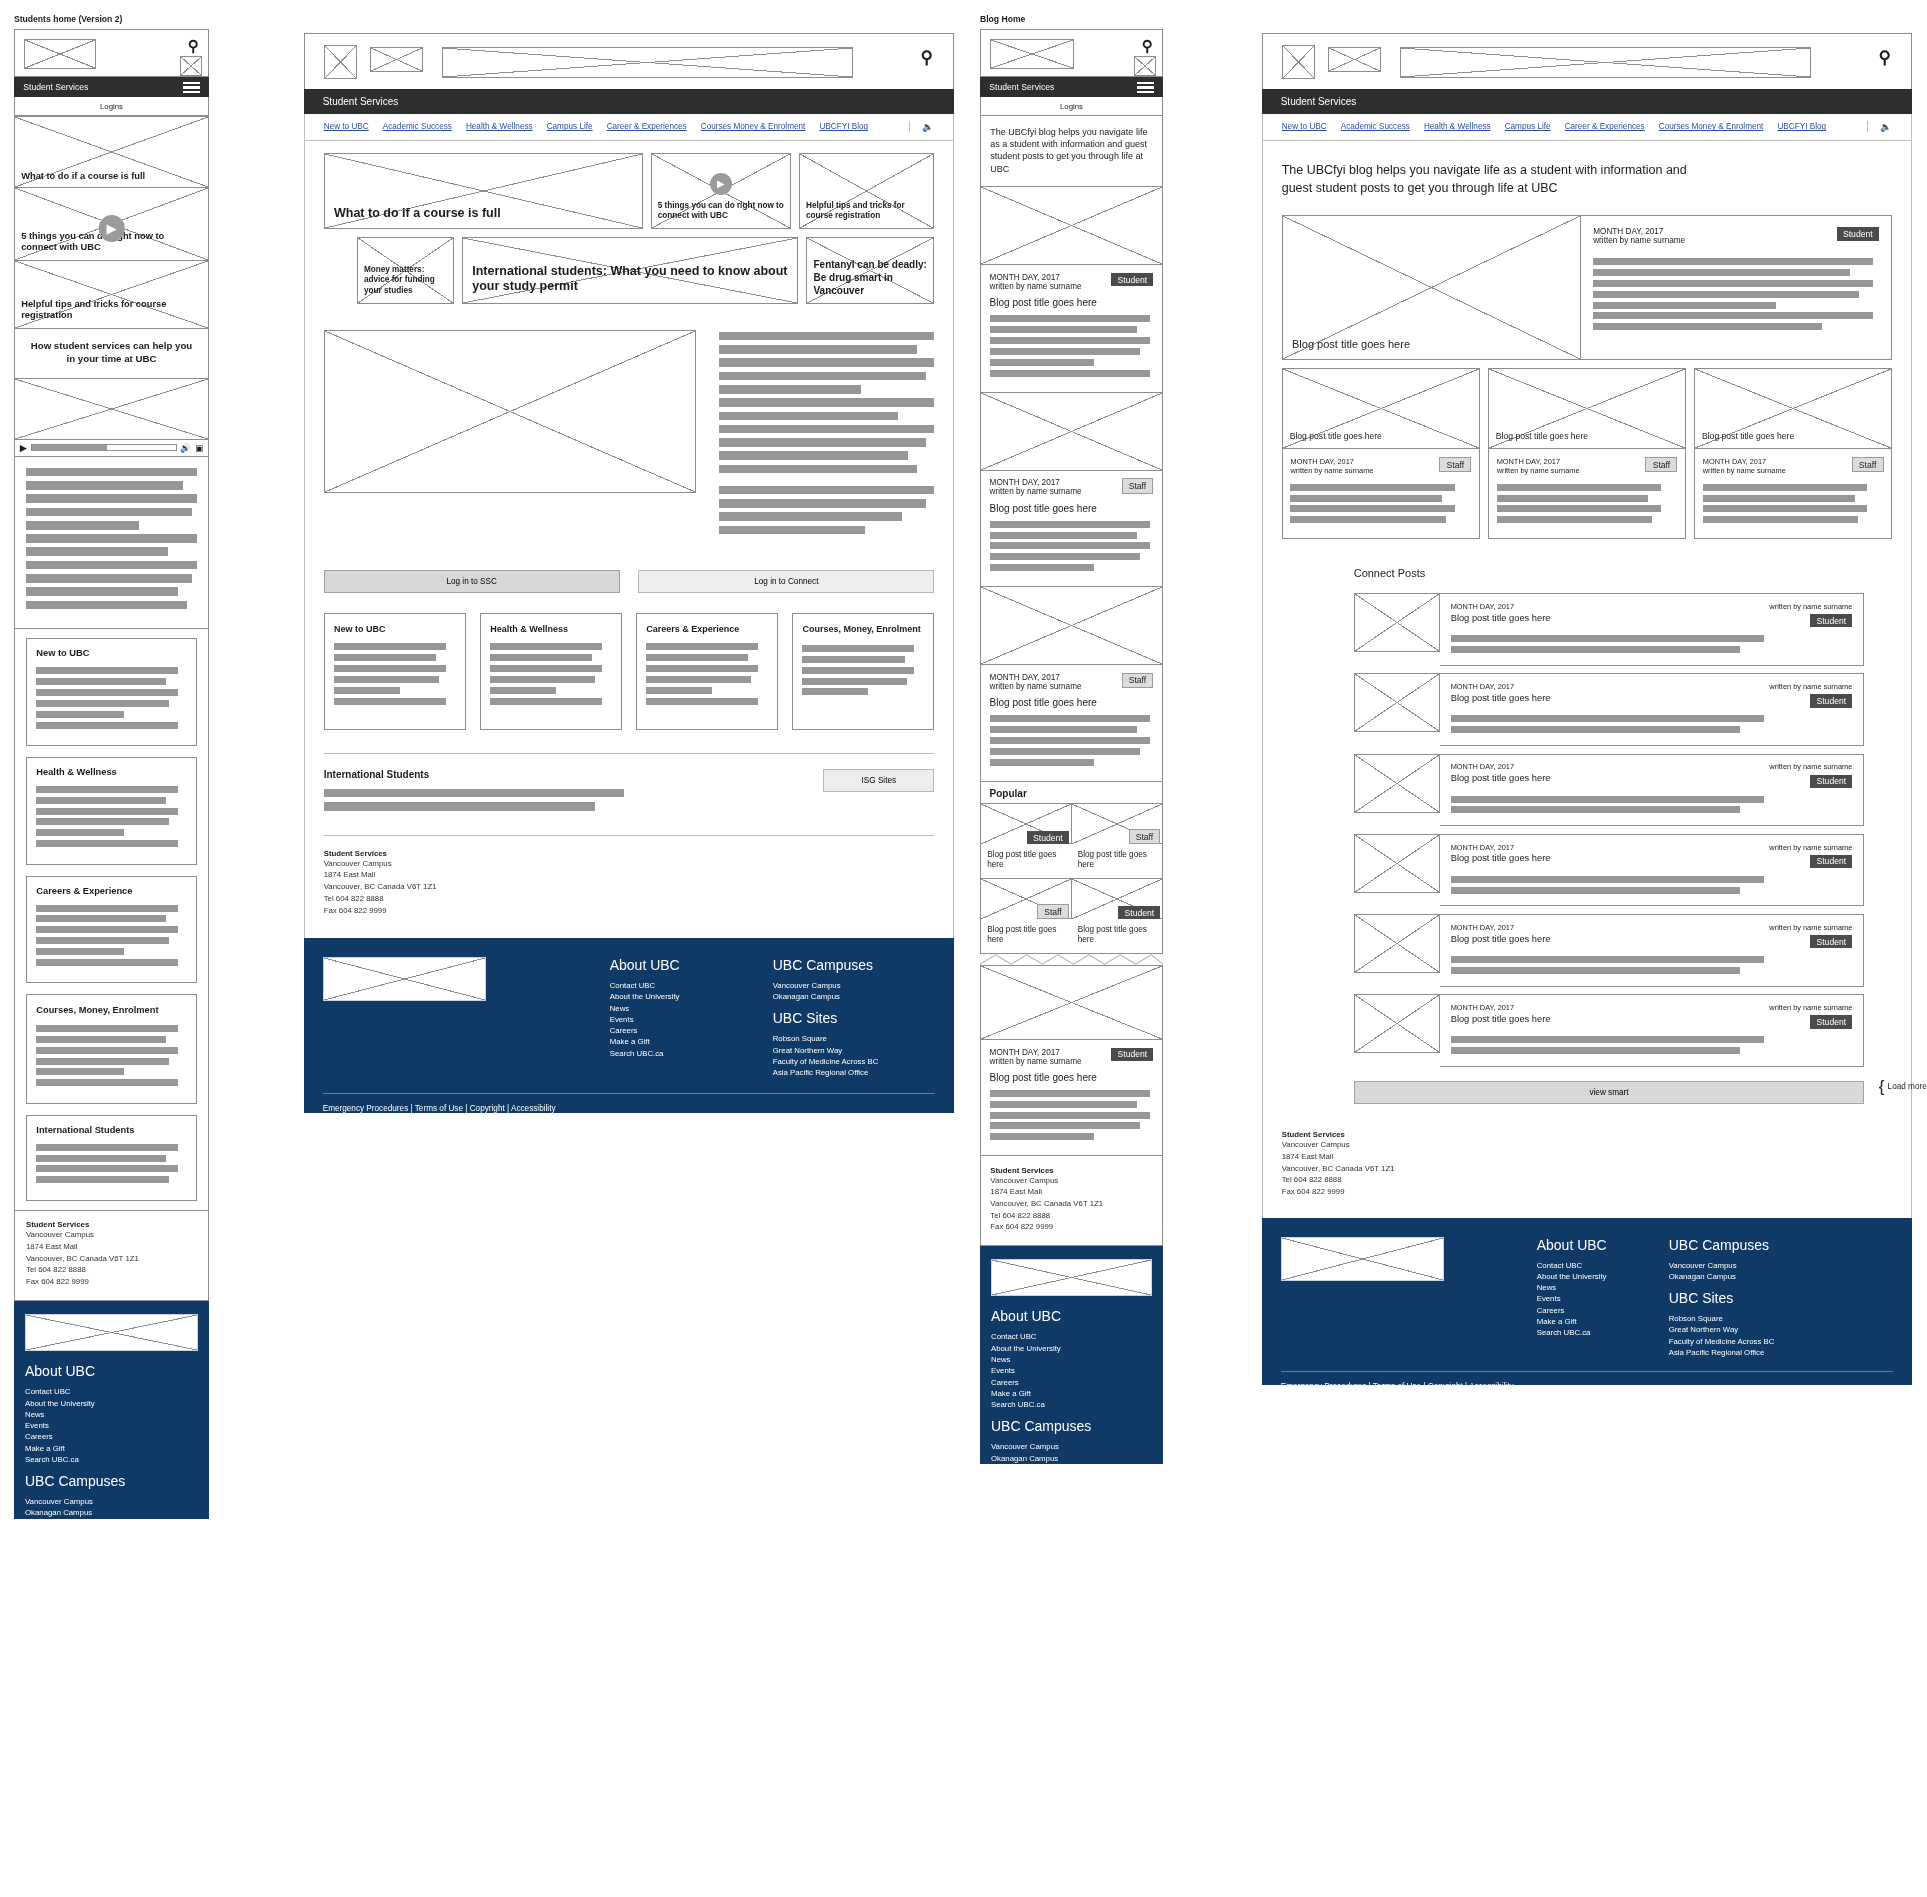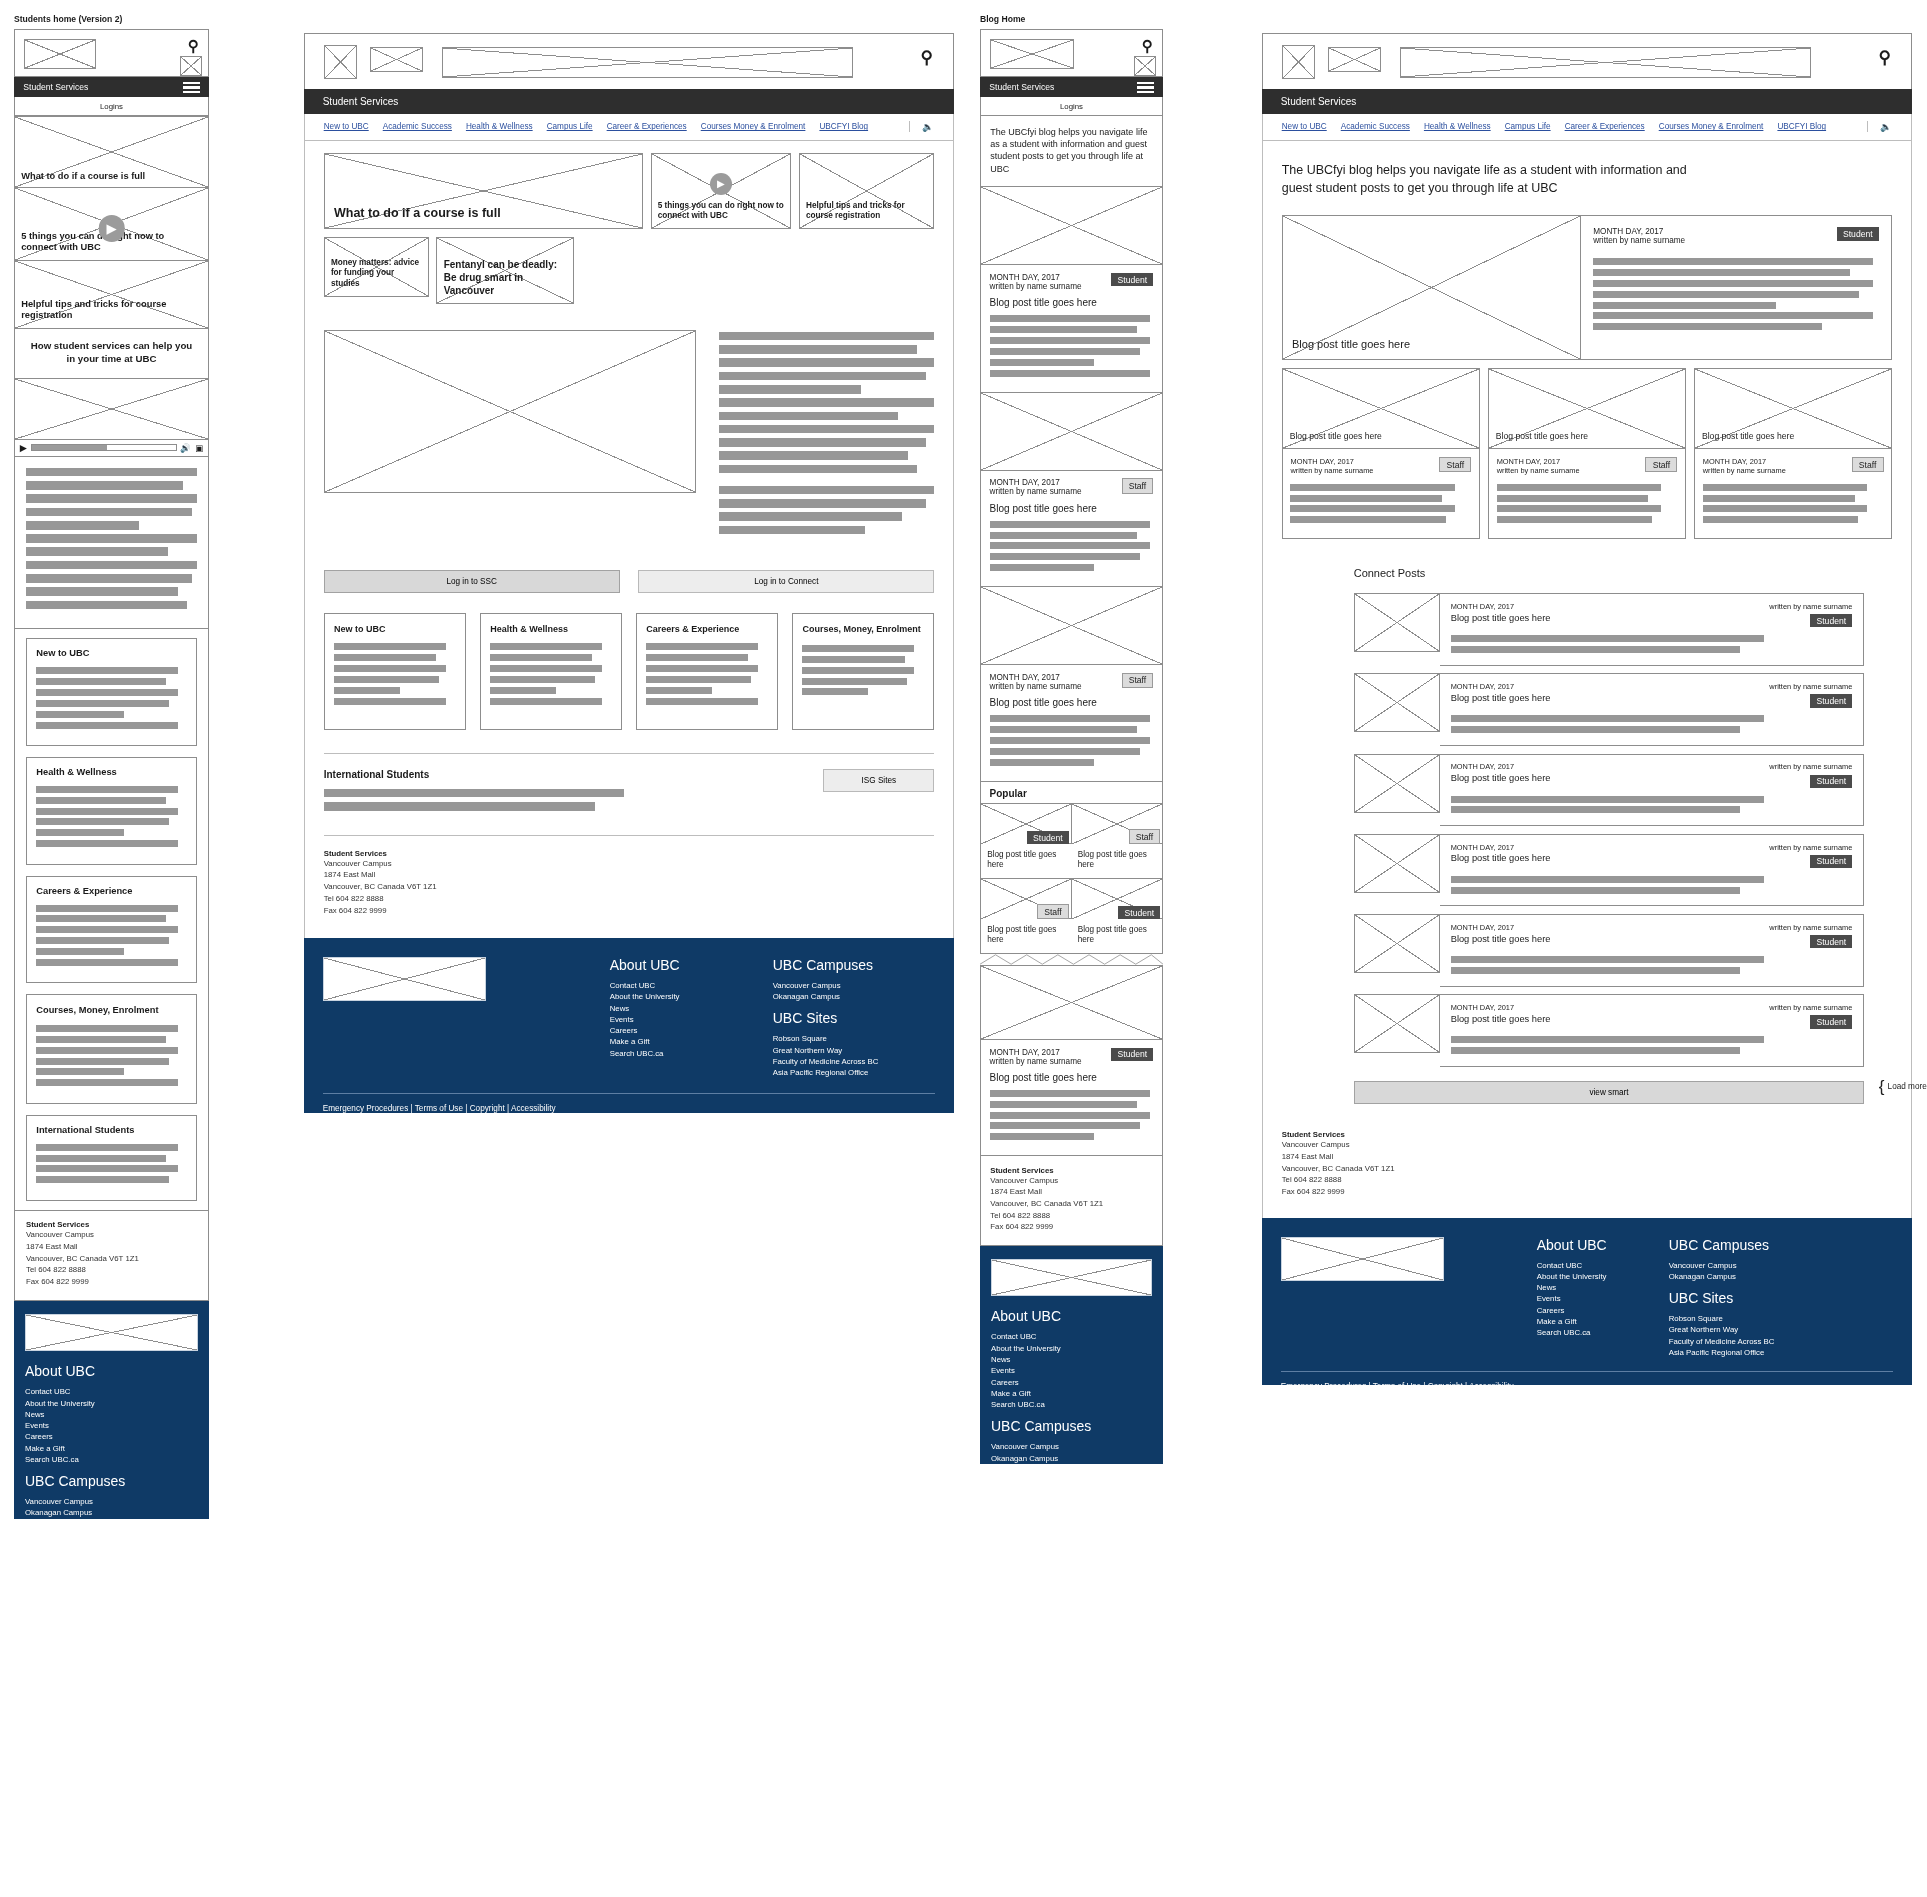--- a/index.html
+++ b/index.html
@@ -302,22 +302,25 @@
         </div>
         <div class="ph" style="width:143px; height:76px; display:flex; align-items:flex-end;">
           <div class="play" style="position:absolute; z-index:3; left:50%; top:26%; transform:translateX(-50%); width:22px; height:22px; font-size:10px;">▶</div>
           <div style="font-size:8.2px; font-weight:bold; padding:0 6.2px 6.2px; line-height:1.3;">5 things you can do right now to connect with UBC</div>
         </div>
         <div class="ph" style="width:138px; height:76px; display:flex; align-items:flex-end;">
           <div style="font-size:8.2px; font-weight:bold; padding:0 6.2px 6.2px; line-height:1.3;">Helpful tips and tricks for course registration</div>
         </div>
       </div>
       <div style="display:flex; gap:7.8px; margin-top:7.8px;">
-        <div class="ph" style="width:105px; height:60px; display:flex; align-items:flex-end;">
+        <div class="ph" style="width:105px; height:67px; display:flex; align-items:flex-end;margin-left:33px;">
           <div style="font-size:8.2px; font-weight:bold; padding:0 6.2px 6.2px; line-height:1.3;">Money matters: advice for funding your studies</div>
+        </div>
+        <div class="ph" style="width:363px; height:67px; display:flex; align-items:flex-end;">
+          <div style="font-size:12.5px; font-weight:bold; padding:0 9.3px 7.8px; line-height:1.25;">International students: What you need to know about your study permit</div>
         </div>
         <div class="ph" style="width:138px; height:67px; display:flex; align-items:flex-end;">
           <div style="font-size:10px; font-weight:bold; padding:0 6.2px 6.2px; line-height:1.3;">Fentanyl can be deadly: Be drug smart in Vancouver</div>
         </div>
       </div>
     </div>
 
     <div style="border-left:0.8px solid #bdbdbd; border-right:0.8px solid #bdbdbd; padding:18.7px 18.7px 0;">
       <div style="display:flex; gap:23px;">
         <div class="ph" style="width:372px; height:163px;"></div>

